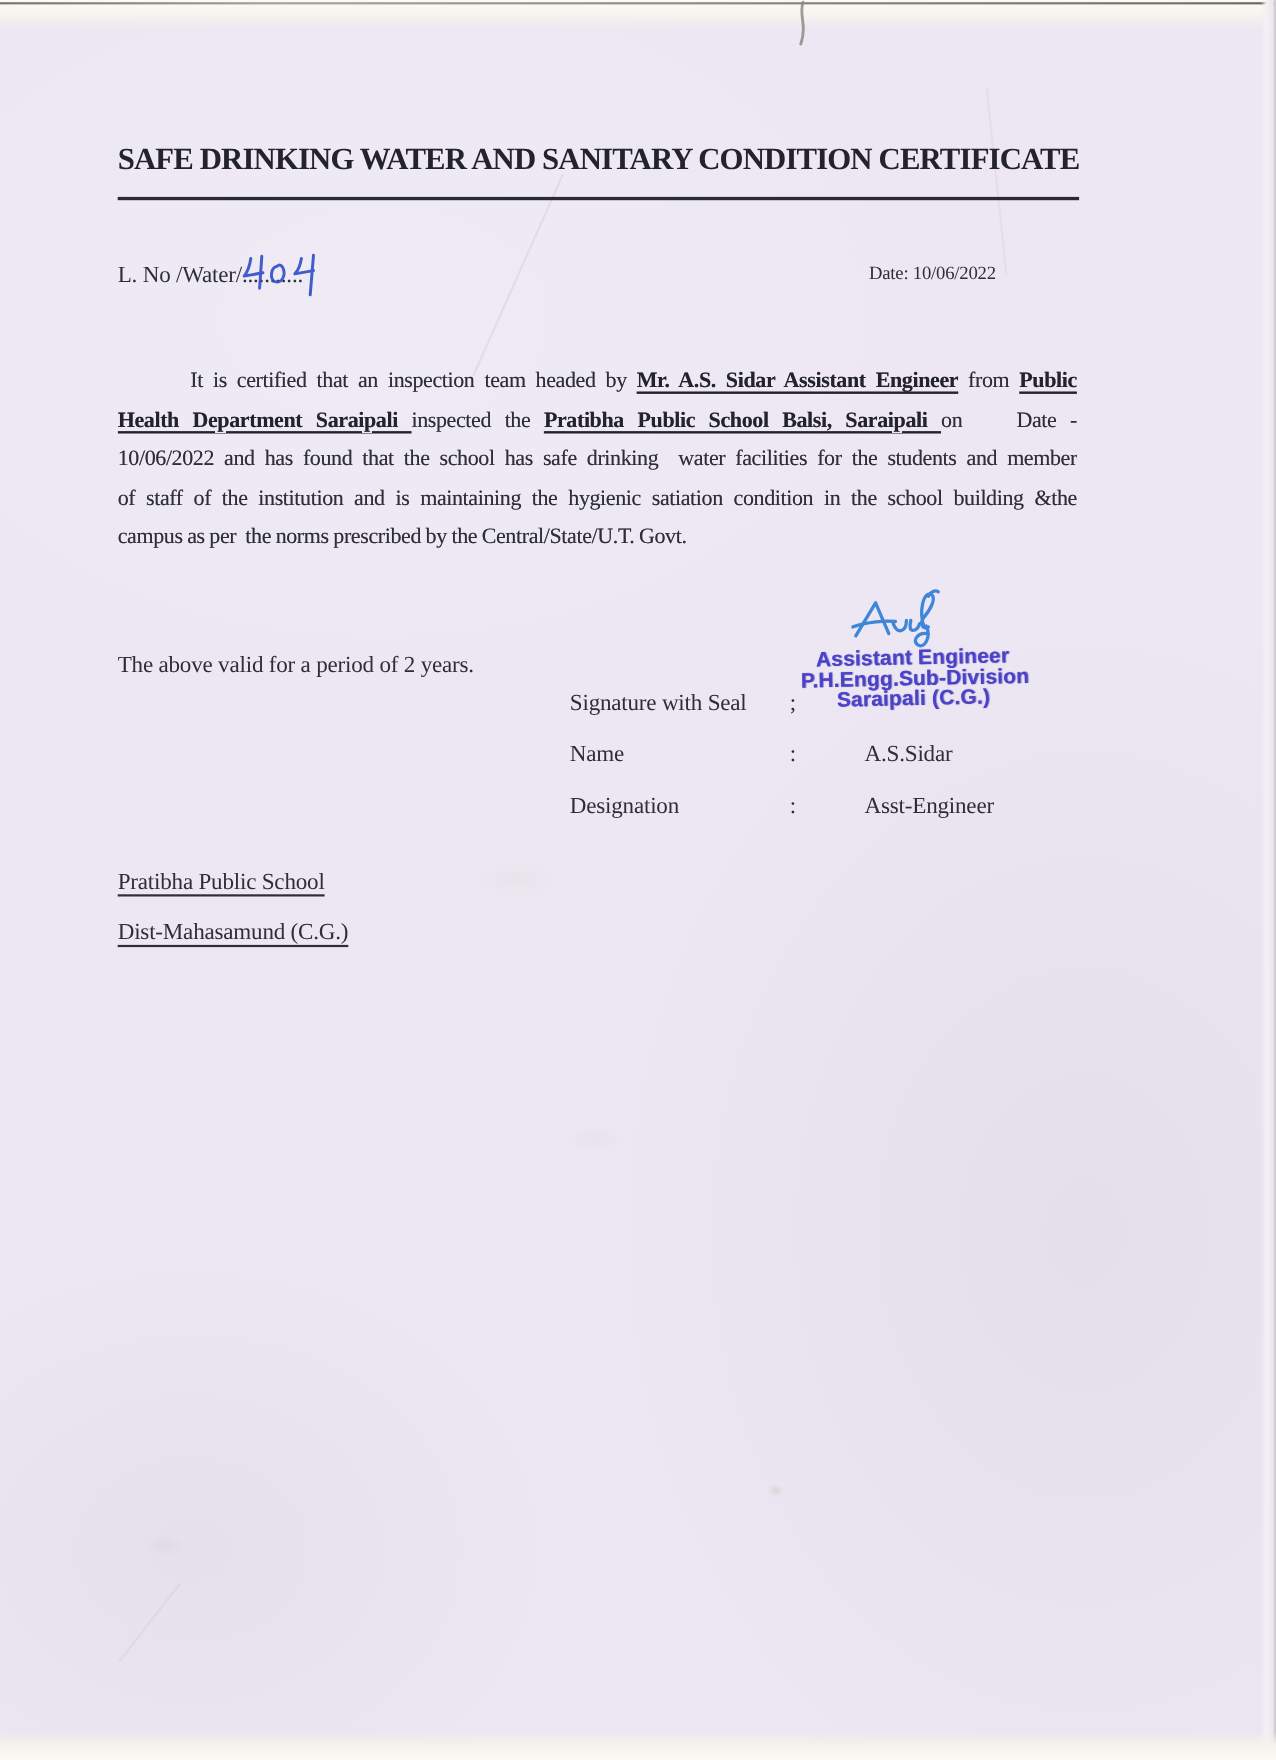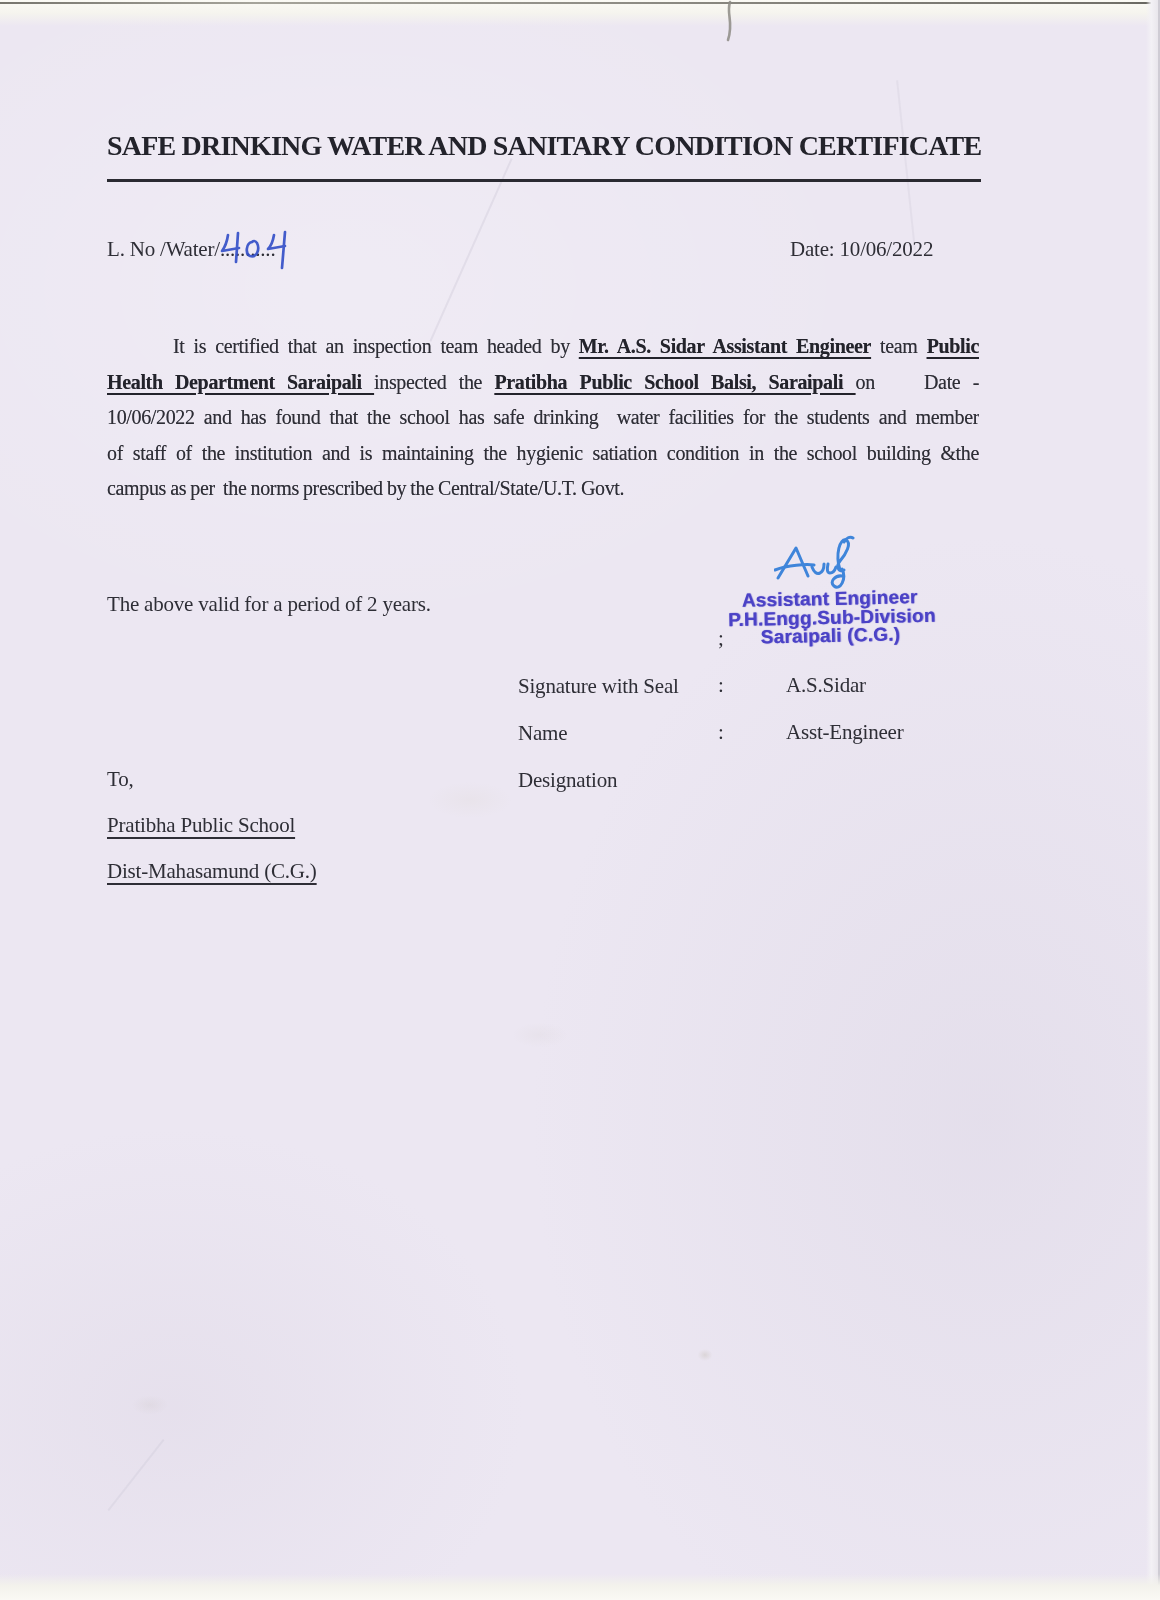--- a/index.html
+++ b/index.html
@@ -26,37 +26,37 @@
   .stains{top:0;left:0;width:1160px;height:1600px;pointer-events:none;background:
       radial-gradient(60px 26px at 470px 800px, rgba(190,180,140,0.07), rgba(190,180,140,0) 70%),
       radial-gradient(40px 18px at 540px 1035px, rgba(160,150,130,0.06), rgba(160,150,130,0) 70%),
       radial-gradient(26px 14px at 150px 1405px, rgba(150,140,120,0.08), rgba(150,140,120,0) 70%),
       radial-gradient(10px 8px at 705px 1355px, rgba(140,130,90,0.16), rgba(140,130,90,0) 75%);}
   
   .title{top:130px;left:107px;font-size:28px;font-weight:bold;letter-spacing:-0.8px;color:#23232b;line-height:32px;}
   .title span{position:static;display:inline-block;padding-bottom:17px;border-bottom:3px solid #2a2a31;}
   .refline{top:236px;left:107px;font-size:21px;line-height:26px;letter-spacing:-0.2px;}
   .refline span{position:static;}
-  .dateline{top:236px;left:790px;font-size:21px;line-height:26px;letter-spacing:-0.2px;}
+  .dateline{top:236px;left:790px;font-size:17px;line-height:26px;letter-spacing:-0.2px;}
   .handwrite-404{top:228px;left:216px;width:90px;height:46px;}
   .bodytext{top:329px;left:107px;width:872px;font-size:20px;line-height:35.5px;letter-spacing:-0.35px;word-spacing:-0.5px;text-shadow:0 0 0.4px rgba(46,46,54,0.55);}
   .bodytext .bline{position:static;display:block;text-align:justify;text-align-last:justify;height:35.5px;overflow:hidden;}
   .bodytext .bline.last{text-align-last:left;}
   .bodytext span{position:static;}
   .bu{font-weight:bold;text-decoration:underline;text-decoration-thickness:2px;text-underline-offset:4px;color:#23232b;}
   .validity{top:592px;left:107px;font-size:21px;line-height:24px;letter-spacing:-0.2px;}
   .signature-ink{top:534px;left:774px;width:92px;height:64px;}
   .stamp{top:590px;left:728px;width:204px;text-align:center;transform:rotate(-1.2deg);
          font-family:"Liberation Sans","DejaVu Sans",sans-serif;font-weight:bold;
          color:#4b42c6;font-size:19px;line-height:18.5px;letter-spacing:0.2px;
          text-shadow:0.9px 0 0.7px rgba(75,66,198,0.55), 0 0 1px rgba(75,66,198,0.35);}
   .stamp div{position:static;white-space:nowrap;}
   .sigrows{top:627px;left:518px;width:440px;font-size:21px;letter-spacing:-0.2px;}
   .sigrows .row{position:absolute;left:0;width:440px;height:24px;line-height:22px;}
-  .sigrows .row .lab{left:0;margin-top:48px;}
+  .sigrows .row .lab{left:0;}
   .sigrows .row .sep{left:200px;}
   .sigrows .row .val{left:268px;}
   .recipient{top:767px;left:107px;font-size:21px;letter-spacing:-0.2px;line-height:24px;width:360px;}
   .recipient .salut{position:static;display:block;}
   .recipient .addr{position:static;display:block;margin-top:22px;text-decoration:underline;text-decoration-thickness:1.6px;text-underline-offset:5px;font-family:Liberation Serif, serif;}
   .topmark{top:0;left:718px;width:24px;height:44px;}
 </style>
 </head>
 <body>
 
@@ -86,21 +86,21 @@
       <path d="M12,7 C11,14 9,19 6,23 L23,20"></path>
       <path d="M22,5 L20,34"></path>
       <path d="M36,14 C30,15 29,26 34,28 C41,30 44,21 41,15 C39,12 37,13 36,14"></path>
       <path d="M58,7 C57,13 55,18 52,21 L69,18"></path>
       <path d="M69,4 L66,40"></path>
     </g>
   </svg>
   <div class="dateline">Date: 10/06/2022</div>
 
   <div class="bodytext" id="body-paragraph">
-      <div class="bline" style="text-indent: 66px;"><span>It is certified that an inspection team headed by </span><span class="bu">Mr. A.S. Sidar Assistant Engineer</span><span> team </span><span class="bu">Public</span></div>
+      <div class="bline" style="text-indent: 66px;"><span>It is certified that an inspection team headed by </span><span class="bu">Mr. A.S. Sidar Assistant Engineer</span><span> from </span><span class="bu">Public</span></div>
       <div class="bline"><span class="bu">Health Department Saraipali </span><span>inspected the </span><span class="bu">Pratibha Public School Balsi, Saraipali </span><span>on &nbsp;&nbsp;&nbsp;Date -</span></div>
       <div class="bline"><span>10/06/2022 and has found that the school has safe drinking &nbsp;water facilities for the students and member</span></div>
       <div class="bline"><span>of staff of the institution and is maintaining the hygienic satiation condition in the school building &amp;the</span></div>
       <div class="bline last"><span>campus as per &nbsp;the norms prescribed by the Central/State/U.T. Govt.</span></div>
     </div>
 
   <div class="validity">The above valid for a period of 2 years.</div>
 
   <svg class="signature-ink" viewBox="0 0 92 64">
     <g fill="none" stroke="#2d7bd8" stroke-width="3" stroke-linecap="round" stroke-linejoin="round" opacity="0.9">
@@ -132,20 +132,19 @@
         <span class="val">A.S.Sidar</span>
       </div>
       <div class="row" style="top: 94px;">
         <span class="lab">Designation</span>
         <span class="sep">:</span>
         <span class="val">Asst-Engineer</span>
       </div>
     </div>
 
   <div class="recipient">
-    <span class="salut">To,</span>
     <span id="recipient-lines" style="position:static;display:block;">
         <div class="addr">Pratibha Public School</div>
         <div class="addr">Dist-Mahasamund (C.G.)</div>
       </span>
   </div>
 
 </div>
 
 </body></html>

